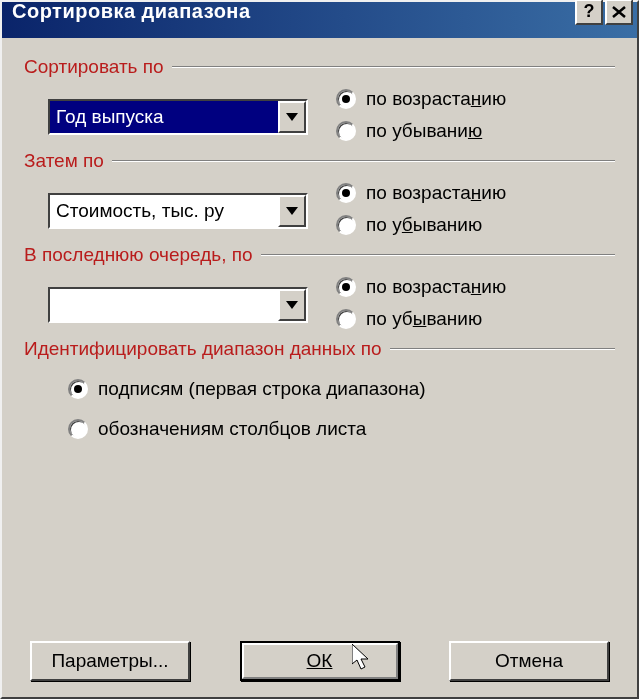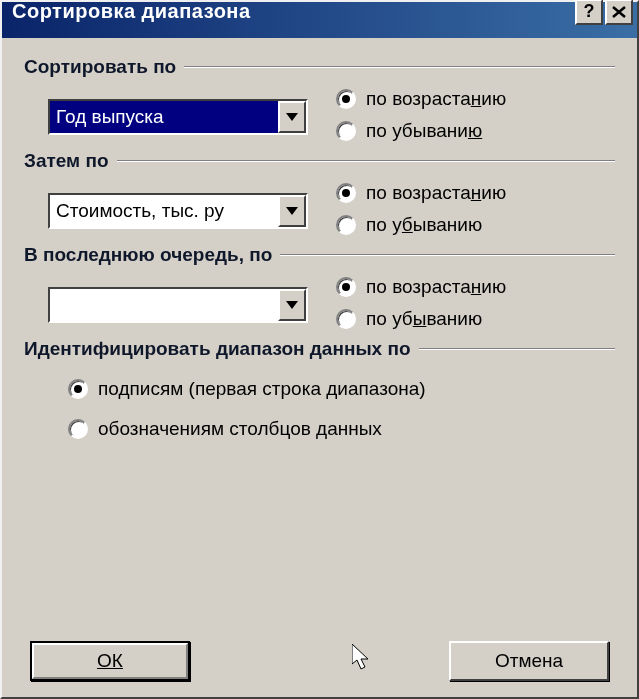--- a/index.html
+++ b/index.html
@@ -65,23 +65,22 @@
     position: relative;
     margin-bottom: 8px;
   }
   .group-label {
     display: flex;
     align-items: center;
     margin-bottom: 8px;
   }
   .group-label-text {
     font-size: 19px;
-    color: #0f172a;
+    color: #b91c1c;
     padding-right: 8px;
-    font-weight: bold;
   }
   .group-line {
     flex: 1;
     height: 2px;
     border-top: 1px solid #808080;
     border-bottom: 1px solid #ffffff;
   }
   .group-content {
     display: flex;
     align-items: center;
@@ -309,26 +308,29 @@
         <span class="group-label-text">Идентифицировать диапазон данных по</span>
         <div class="group-line"></div>
       </div>
       <div class="group-content">
         <div class="radio-row">
           <div class="radio checked"></div>
           <span>подписям (первая строка диапазона)</span>
         </div>
         <div class="radio-row">
           <div class="radio"></div>
-          <span>обозначениям столбцов данных</span>
+          <span>обозначениям столбцов листа</span>
         </div>
       </div>
     </div>
 
     <div class="buttons">
+      <div class="btn">
+          <span>Параметры...</span>
+        </div>
       <div class="btn default">
           <div class="btn-inner">
             <span>ОК</span>
           </div>
         </div>
       <div class="btn">
           <span>Отмена</span>
         </div>
     </div>
 

